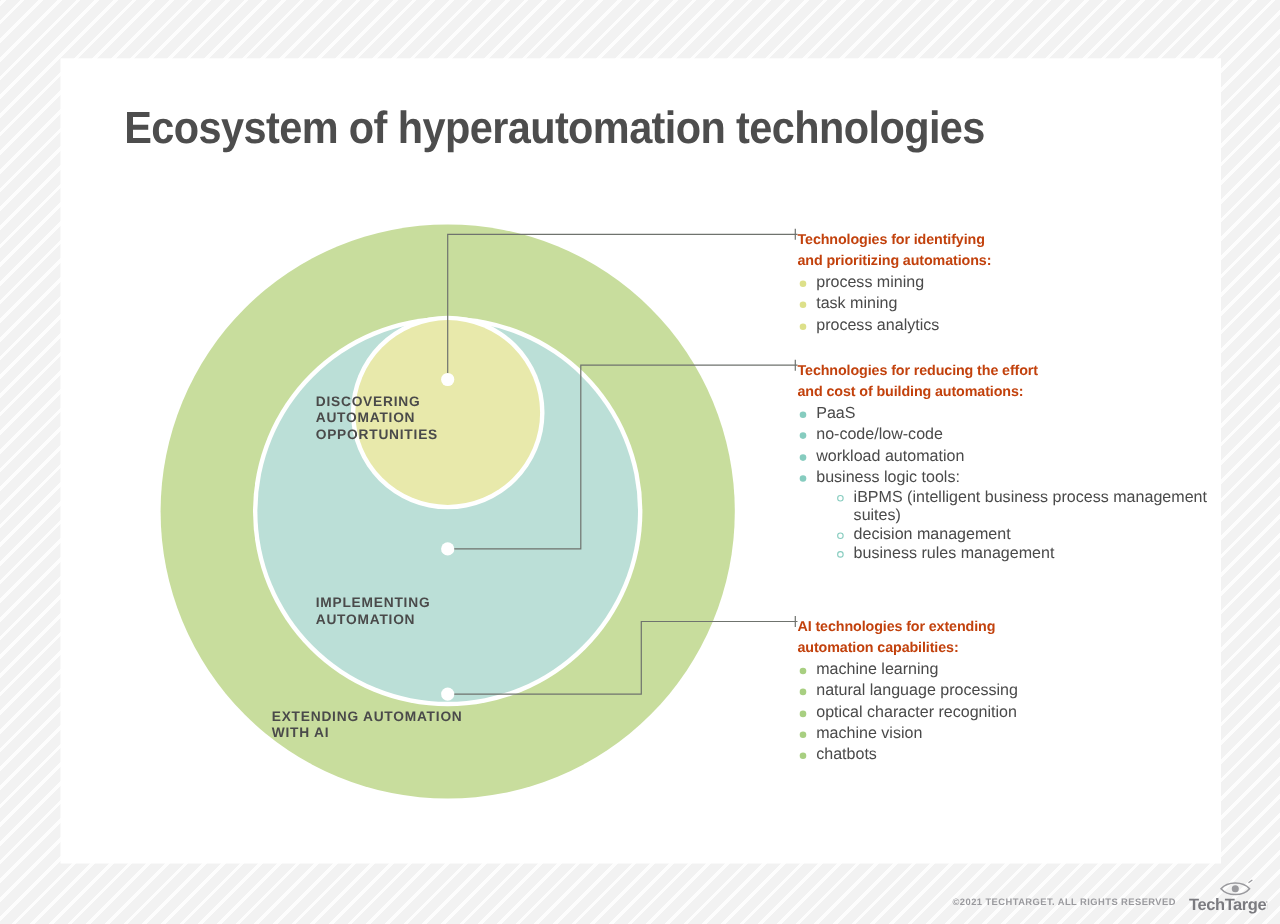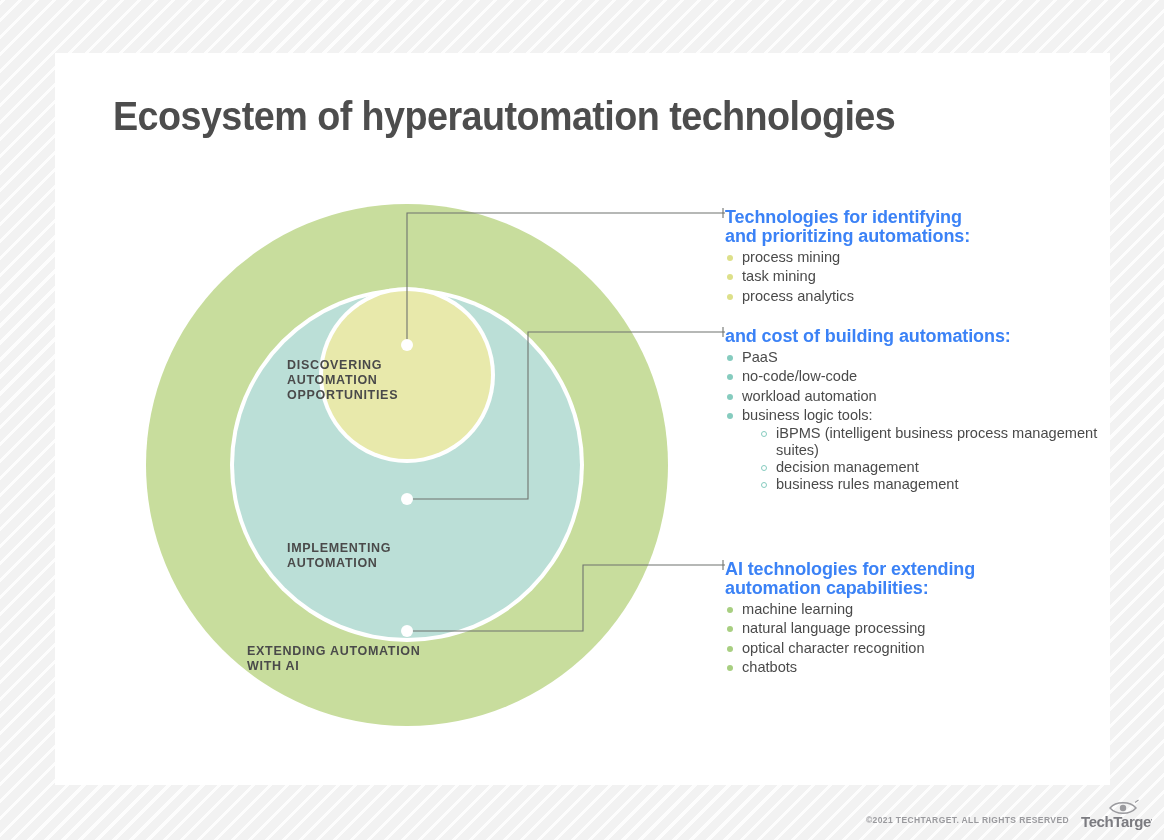--- a/index.html
+++ b/index.html
@@ -55,23 +55,23 @@
   #label-middle{ left:232px; top:460px; width:240px;margin-top:28px; }
   #label-outer{ left:192px; top:591px; width:320px; }
 
   
   .block{
     position:absolute;
     left:670px;
     width:380px;
   }
   .block-heading{
-    font-size:18px;
-    font-weight:bold;
-    color:#3b82f6;
+    font-size:13px;
+    font-weight:bold;
+    color:#c2410c;
     line-height:19px;
     letter-spacing:-0.1px;
   }
   .bullets{ list-style:none; margin-top:2px; }
   .bullets li{
     position:relative;
     padding-left:17px;
     font-size:14.6px;
     color:#4a4a4a;
     line-height:19.3px;
@@ -195,20 +195,21 @@
         </li>
         <li>
           <span class="dot" style="background:#dde08a"></span>
           <span>process analytics</span>
         </li>
       </ul>
     </div>
 
     <div class="block" id="block-2">
       <div class="block-heading">
+        <div>Technologies for reducing the effort</div>
         <div>and cost of building automations:</div>
       </div>
       <ul class="bullets">
         <li>
           <span class="dot" style="background:#86ccbf"></span>
           <span>PaaS</span>
         </li>
         <li>
           <span class="dot" style="background:#86ccbf"></span>
           <span>no-code/low-code</span>
@@ -251,20 +252,24 @@
         <li>
           <span class="dot" style="background:#a8cf81"></span>
           <span>natural language processing</span>
         </li>
         <li>
           <span class="dot" style="background:#a8cf81"></span>
           <span>optical character recognition</span>
         </li>
         <li>
           <span class="dot" style="background:#a8cf81"></span>
+          <span>machine vision</span>
+        </li>
+        <li>
+          <span class="dot" style="background:#a8cf81"></span>
           <span>chatbots</span>
         </li>
       </ul>
     </div>
 
   </div>
 </div>
 
 <div id="footer-source">SOURCE: GEORGE LAWTON</div>
 <div id="footer-copy">©2021 TECHTARGET. ALL RIGHTS RESERVED</div>

